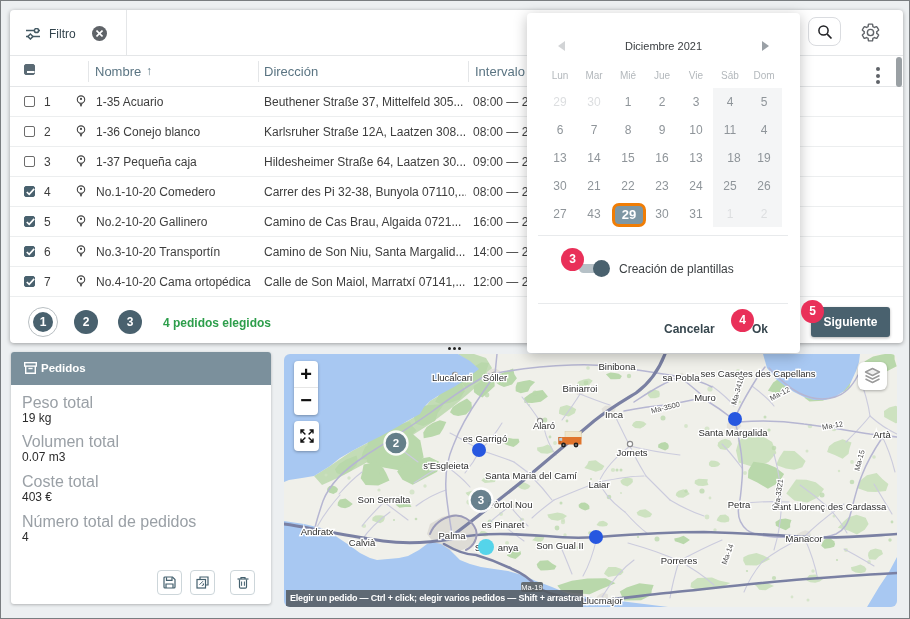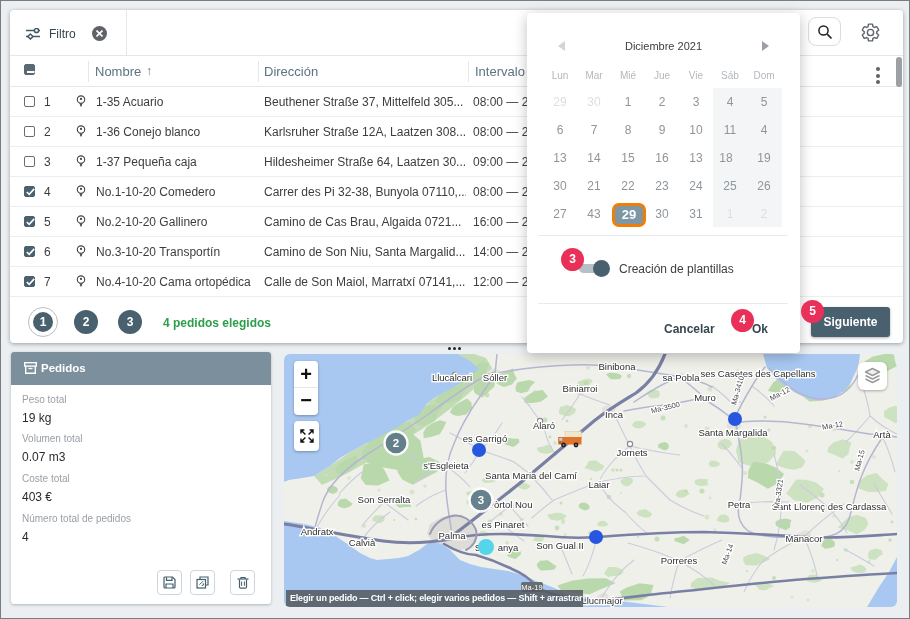--- a/index.html
+++ b/index.html
@@ -44,21 +44,21 @@
 .dot3 { width:4px; height:4px; border-radius:50%; background:#5f6368; margin-bottom:2.5px; }
 
 
 #handle { position:absolute; left:448px; top:347px; }
 .hd { display:inline-block; width:3px; height:3px; border-radius:50%; background:#222; margin-right:2px; vertical-align:top; }
 
 
 #panel { position:absolute; left:11px; top:352px; width:260px; height:252px; background:#fff; border-radius:3px; box-shadow:0 1px 3px rgba(0,0,0,.25); }
 #panelhead { position:absolute; left:0; top:0; width:100%; height:33px; background:#7b909c; border-radius:3px 3px 0 0; }
 #paneltitle { position:absolute; left:30px; top:10px; color:#fff; font-size:11.5px; font-weight:bold; }
-.plabel { position:absolute; left:11px; color:#9aa0a6; font-size:10px; }
+.plabel { position:absolute; left:11px; color:#9aa0a6; font-size:16px; }
 .pvalue { position:absolute; left:11px; color:#2b2b2b; font-size:12px; }
 .pbtn { position:absolute; width:25px; height:25px; border:1px solid #cdd6da; border-radius:4px; background:#fff; top:218px; }
 
 
 #map { position:absolute; left:284px; top:354px; width:613px; height:253px; border-radius:6px; overflow:hidden; background:#eff0ea; }
 .mapbtn { position:absolute; background:#fff; border-radius:4px; box-shadow:0 1px 3px rgba(0,0,0,.3); }
 
 
 #popup { position:absolute; left:527px; top:13px; width:273px; height:340px; background:#fff; border-radius:4px; box-shadow:0 3px 14px rgba(0,0,0,.25); }
 #ptitle { position:absolute; left:0; top:27px; width:100%; text-align:center; font-size:11px; color:#3c4043; }
@@ -668,21 +668,21 @@
     <div class="dcell" style="left:84px;top:103px">8</div>
     <div class="dcell" style="left:118px;top:103px">9</div>
     <div class="dcell" style="left:152px;top:103px">10</div>
     <div class="dcell" style="left:186px;top:103px">11</div>
     <div class="dcell" style="left:220px;top:103px">4</div>
     <div class="dcell" style="left:16px;top:131px">13</div>
     <div class="dcell" style="left:50px;top:131px">14</div>
     <div class="dcell" style="left:84px;top:131px">15</div>
     <div class="dcell" style="left:118px;top:131px">16</div>
     <div class="dcell" style="left:152px;top:131px">13</div>
-    <div class="dcell" style="left:182px;top:131px">18</div>
+    <div class="dcell" style="left:190px;top:131px">18</div>
     <div class="dcell" style="left:220px;top:131px">19</div>
     <div class="dcell" style="left:16px;top:159px">30</div>
     <div class="dcell" style="left:50px;top:159px">21</div>
     <div class="dcell" style="left:84px;top:159px">22</div>
     <div class="dcell" style="left:118px;top:159px">23</div>
     <div class="dcell" style="left:152px;top:159px">24</div>
     <div class="dcell" style="left:186px;top:159px">25</div>
     <div class="dcell" style="left:220px;top:159px">26</div>
     <div class="dcell" style="left:16px;top:187px">27</div>
     <div class="dcell" style="left:50px;top:187px">43</div>

